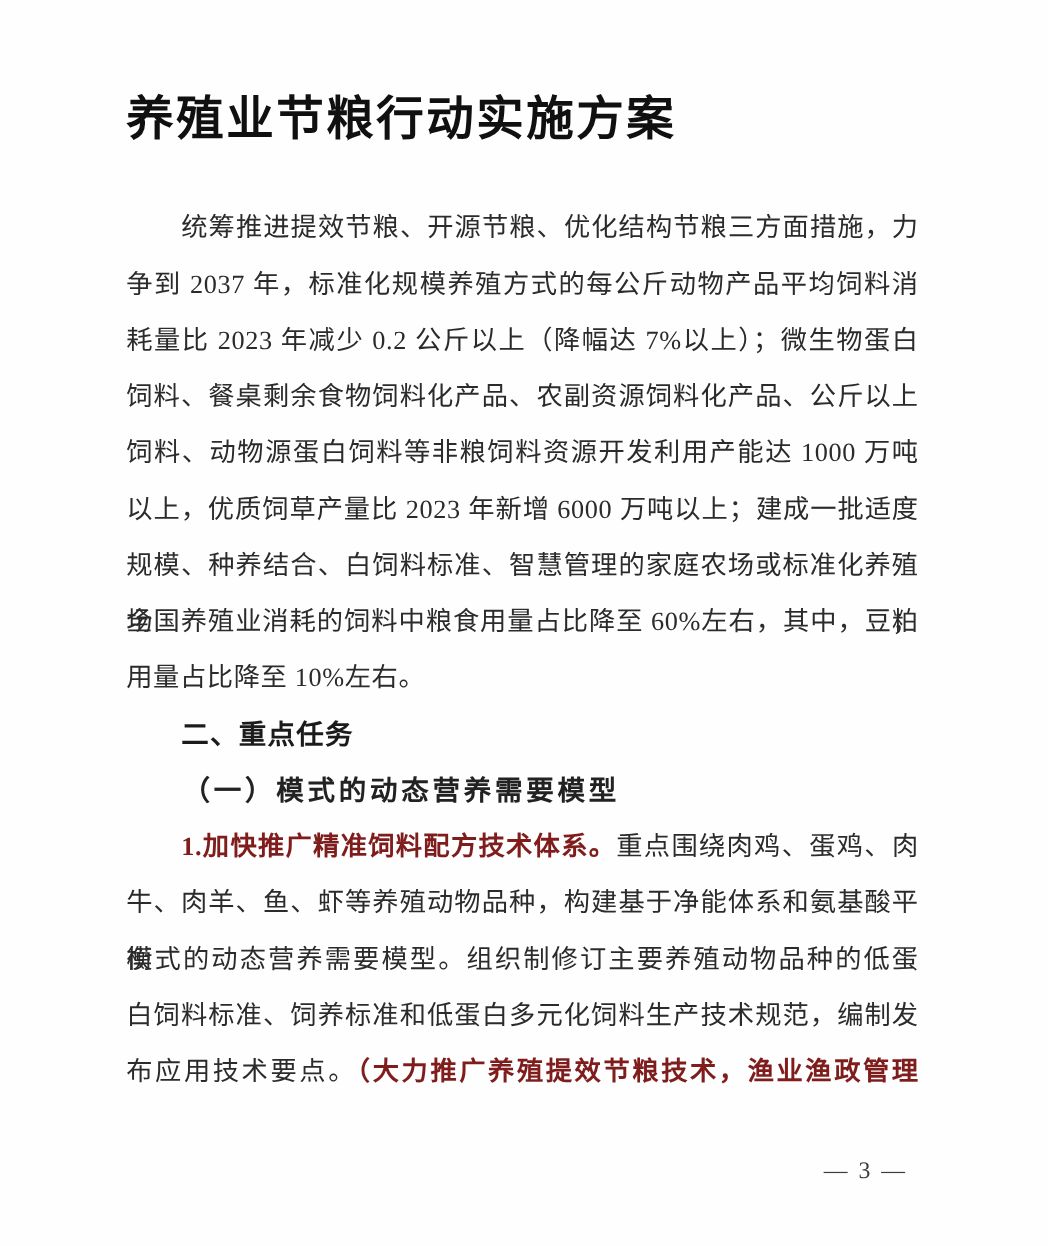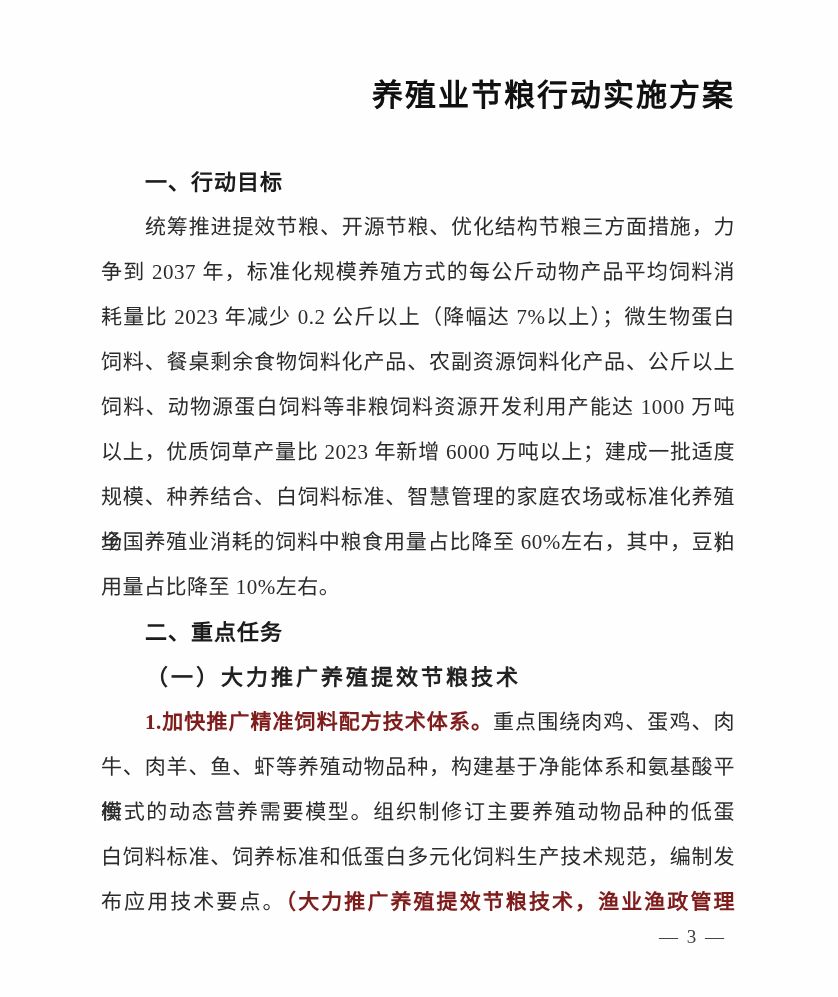--- a/index.html
+++ b/index.html
@@ -15,24 +15,24 @@
     background: #fefefe;
     overflow: hidden;
     font-family: "Liberation Serif", "DejaVu Serif", serif;
     color: #262626;
   }
   .content {
     padding: 76px 103px 0 101px; 
   }
   .doc-title {
     margin: 0 0 44px 0;
-    font-size: 31px;
+    font-size: 38px;
     line-height: 40px;
     font-weight: bold;
-    text-align: right;
+    text-align: left;
     letter-spacing: 2px;
     color: #101010;
     font-family: "Liberation Serif", "DejaVu Serif", serif;
   }
   .sec-heading {
     font-family: "Liberation Sans", "DejaVu Sans", sans-serif;
     font-size: 22px;
     line-height: 45px;
     font-weight: bold;
     padding-left: 44px;
@@ -72,37 +72,36 @@
   }
 </style>
 </head>
 <body>
 
 <div class="page">
   <div class="content">
 
     <h1 class="doc-title">养殖业节粮行动实施方案</h1>
 
-    <div class="sec-heading">一、行动目标</div>
 
     <div class="para">
         <div class="line indent"><span>统筹推进提效节粮、开源节粮、优化结构节粮三方面措施，力</span></div>
         <div class="line"><span>争到 2037 年，标准化规模养殖方式的每公斤动物产品平均饲料消</span></div>
         <div class="line"><span>耗量比 2023 年减少 0.2 公斤以上（降幅达 7%以上）；微生物蛋白</span></div>
         <div class="line"><span>饲料、餐桌剩余食物饲料化产品、农副资源饲料化产品、公斤以上</span></div>
         <div class="line"><span>饲料、动物源蛋白饲料等非粮饲料资源开发利用产能达 1000 万吨</span></div>
         <div class="line"><span>以上，优质饲草产量比 2023 年新增 6000 万吨以上；建成一批适度</span></div>
         <div class="line"><span>规模、种养结合、白饲料标准、智慧管理的家庭农场或标准化养殖场；</span></div>
         <div class="line"><span>全国养殖业消耗的饲料中粮食用量占比降至 60%左右，其中，豆粕</span></div>
         <div class="line endline"><span>用量占比降至 10%左右。</span></div>
       </div>
 
     <div class="sec-heading">二、重点任务</div>
 
-    <div class="sub-heading">（一）大力推广养殖提效节粮技术</div>
+    <div class="sub-heading">（一）模式的动态营养需要模型</div>
 
     <div class="para">
         <div class="line indent"><span class="seg-bold">1.加快推广精准饲料配方技术体系。</span><span>重点围绕肉鸡、蛋鸡、肉</span></div>
         <div class="line"><span>牛、肉羊、鱼、虾等养殖动物品种，构建基于净能体系和氨基酸平衡</span></div>
         <div class="line"><span>模式的动态营养需要模型。组织制修订主要养殖动物品种的低蛋</span></div>
         <div class="line"><span>白饲料标准、饲养标准和低蛋白多元化饲料生产技术规范，编制发</span></div>
         <div class="line"><span>布应用技术要点。</span><span class="seg-bold">（大力推广养殖提效节粮技术，渔业渔政管理</span></div>
       </div>
 
   </div>

